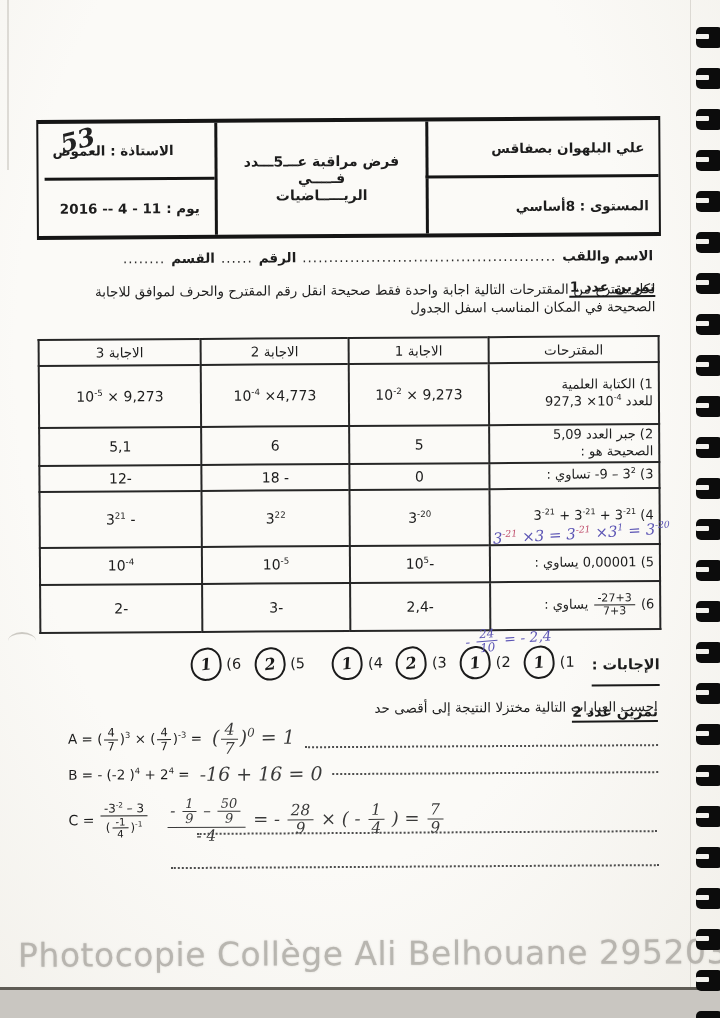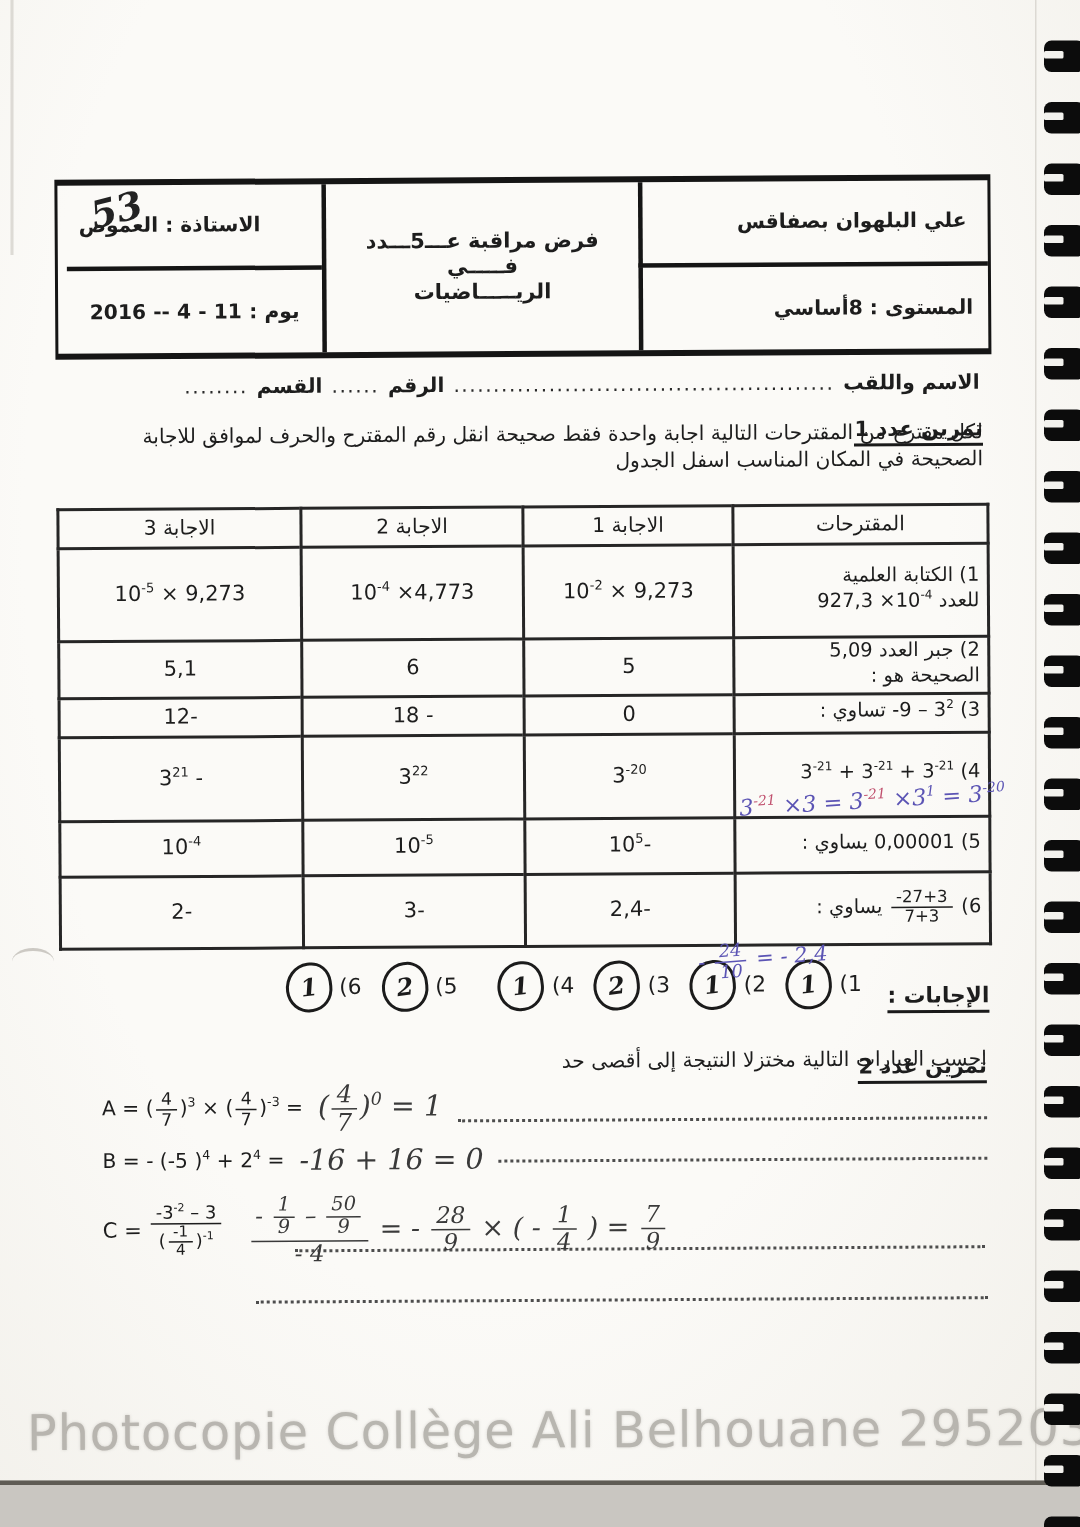--- a/index.html
+++ b/index.html
@@ -53,21 +53,21 @@
 
   
   .hw{font-family:"DejaVu Serif",serif;font-style:italic;}
   .hw-ink4{position:absolute;left:2px;bottom:-1px;direction:ltr;white-space:nowrap;font-size:15px;color:#5b54b4;transform:rotate(-3deg);z-index:2;}
   .hw-ink6{position:absolute;right:108px;bottom:-24px;direction:ltr;white-space:nowrap;font-size:14px;color:#5b54b4;transform:rotate(-4deg);z-index:2;}
   .c-red{color:#c0506e;}
   .hw-pencil{color:#3a3a3a;}
 
   
   .answers-line{position:absolute;top:638px;right:0;left:10px;display:flex;direction:rtl;align-items:center;gap:13px;font-size:14.5px;}
-  .answers-label{font-weight:bold;border-bottom:2px solid #1a1a1a;padding-bottom:1px;margin-left:4px;margin-top:20px;}
+  .answers-label{font-weight:bold;border-bottom:2px solid #1a1a1a;padding-bottom:12px;margin-left:4px;margin-top:20px;}
   .apair{display:inline-flex;direction:rtl;align-items:center;gap:5px;}
   .circle{display:inline-flex;align-items:center;justify-content:center;width:27px;height:29px;
     border:2.6px solid #1b1b1b;border-radius:55% 45% 50% 50%;transform:rotate(-7deg);
     font:italic bold 16px "DejaVu Serif",serif;color:#1b1b1b;background:transparent;}
 
   
   .exrow{position:absolute;left:28px;right:2px;display:flex;align-items:center;gap:10px;direction:ltr;}
   .printed{font-size:13.5px;white-space:nowrap;}
   .hw-big{font-size:19px;white-space:nowrap;}
   .leader{flex:1 1 40px;border-bottom:2px dotted #4d4d4d;align-self:flex-end;margin-bottom:9px;min-width:30px;}
@@ -227,21 +227,21 @@
             <span class="fden">7</span>
           </span><span>)</span><sup>-3</sup><span> =</span></span>
       <span class="hw hw-big hw-pencil"><span>(</span><span class="frac">
             <span class="fnum">4</span>
             <span class="fden">7</span>
           </span><span>)</span><sup>0</sup><span> = 1</span></span>
       <span class="leader"></span>
     </div>
 
     <div class="exrow" style="top:762px;">
-      <span class="printed"><span>B = - (-5 )</span><sup>4</sup><span> + 2</span><sup>4</sup><span> =</span></span>
+      <span class="printed"><span>B = - (-2 )</span><sup>4</sup><span> + 2</span><sup>4</sup><span> =</span></span>
       <span class="hw hw-big hw-pencil"><span>-16 + 16 = 0</span></span>
       <span class="leader"></span>
     </div>
 
     <div class="c-block">
       <div class="c-dotline"></div>
       <div class="c-content">
         <span class="printed" style="font-size:14px;"><span>C = </span><span class="frac">
               <span class="fnum"><span>-3</span><sup>-2</sup><span> – 3</span></span>
               <span class="fden"><span>(</span><span class="frac">

